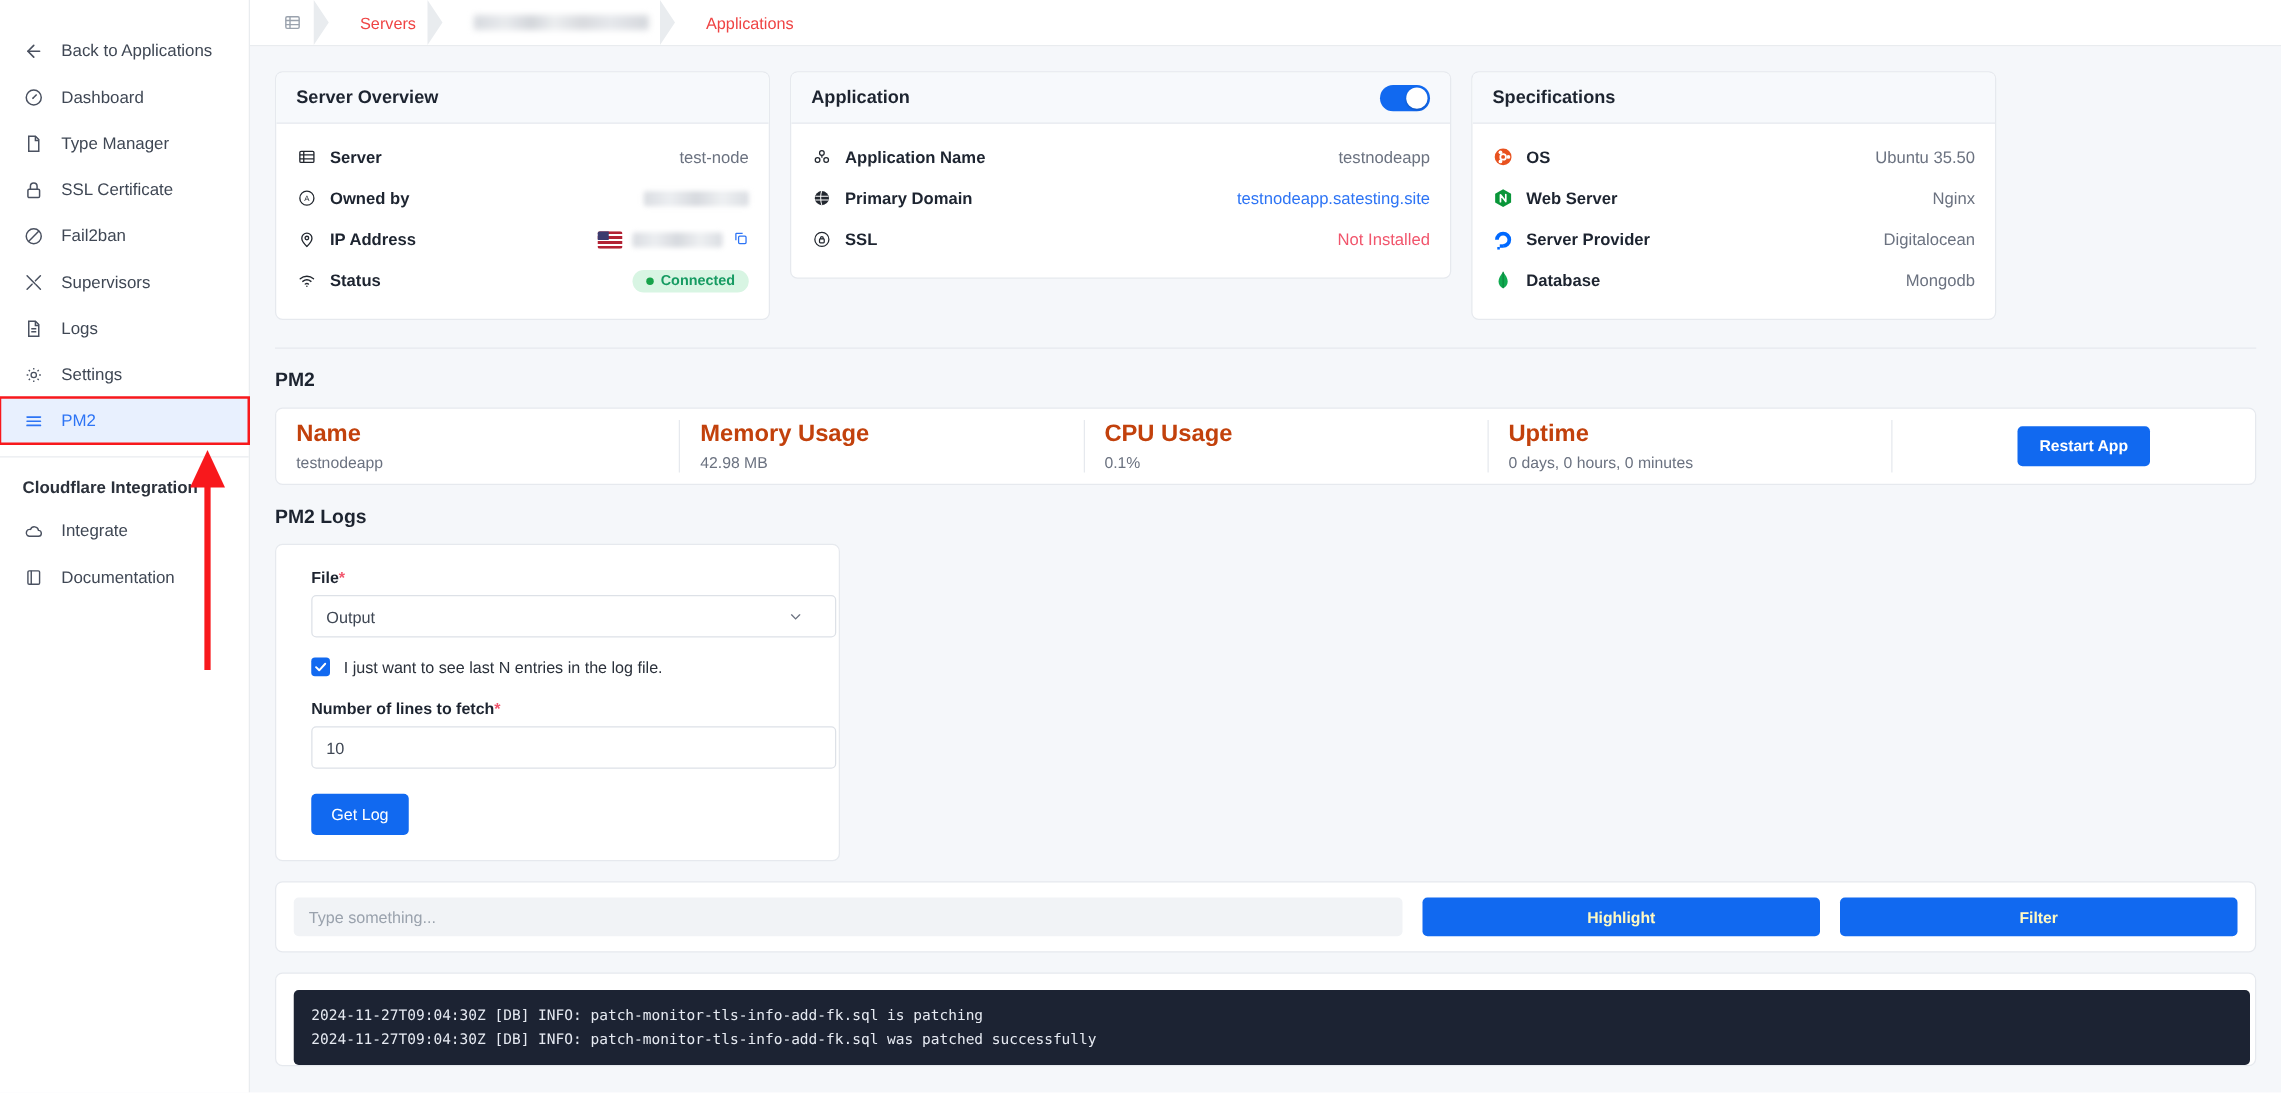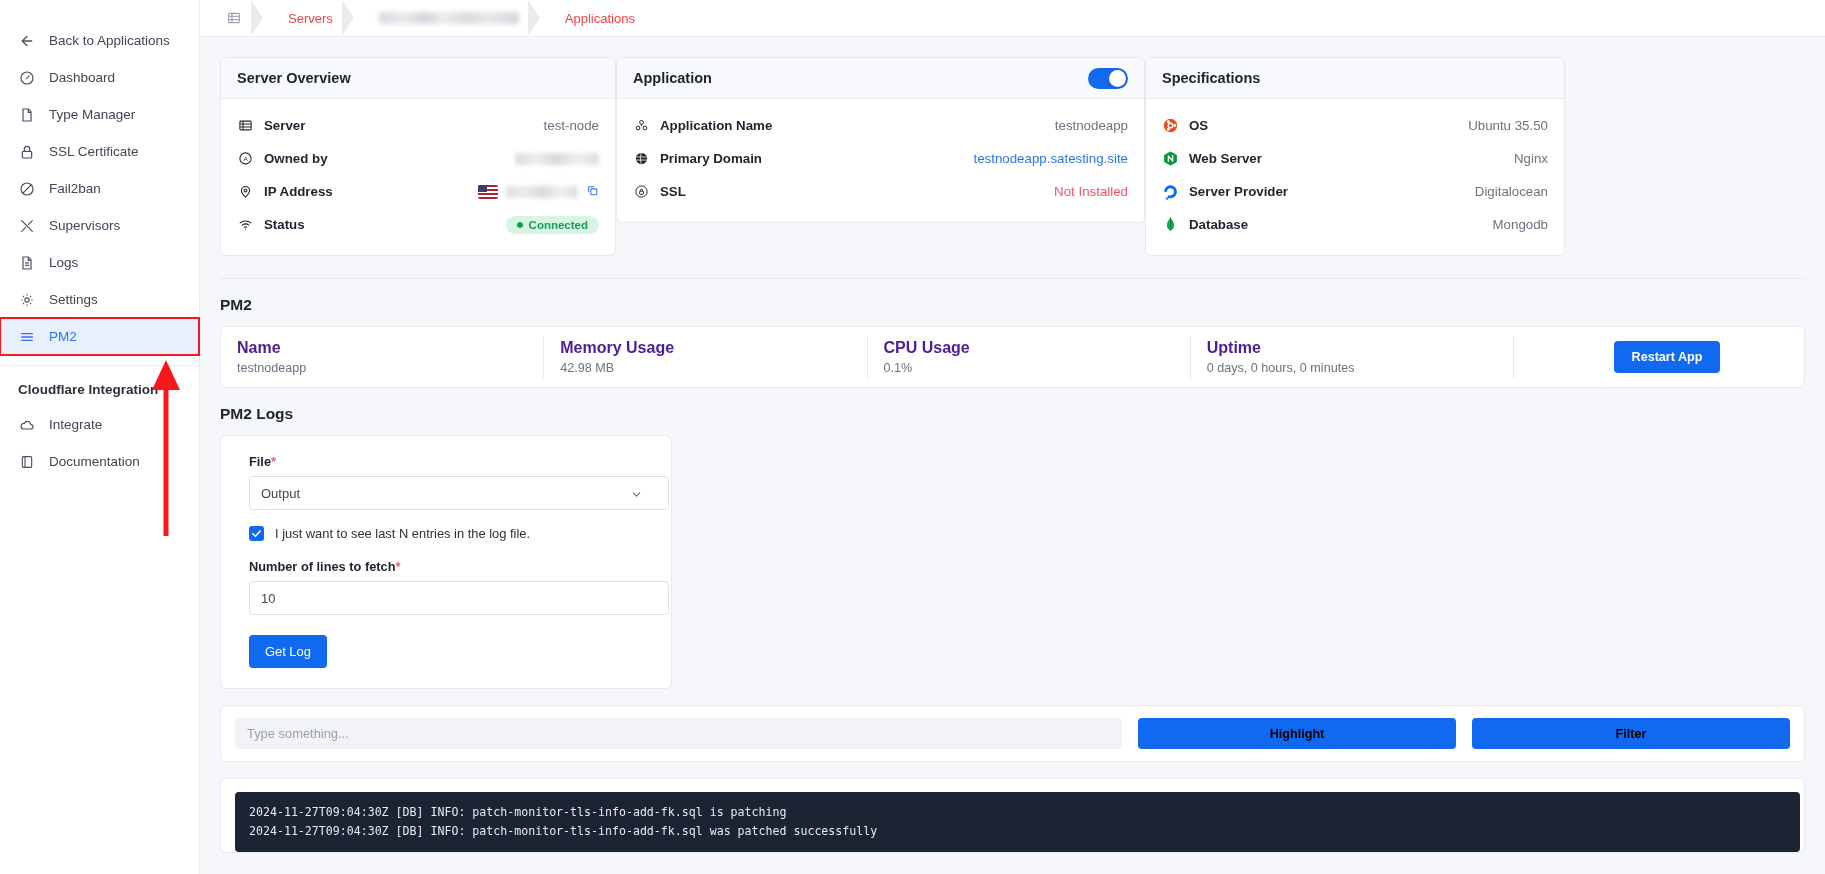--- a/index.html
+++ b/index.html
@@ -91,21 +91,21 @@
   .crumb-redacted {
     display: inline-block; width: 140px; height: 12px;
     background: linear-gradient(90deg,#d6d9de 0%,#e9ebee 18%,#d2d5da 33%,#eceef0 46%,#d8dade 62%,#e6e8ec 78%,#d4d7dc 100%);
     filter: blur(2.4px); border-radius: 2px;
   }
   .crumb-icon { color: #9aa2ad; display: flex; align-items: center; }
 
   
   .content { padding: 20px 0 0 20px; }
 
-  .cards-row { display: flex; align-items: flex-start; }
+  .cards-row { display: flex; gap: 16px; align-items: flex-start; }
 
   .card {
     background: #ffffff;
     border: 1px solid #e6e9ee;
     border-radius: 6px;
     overflow: hidden;
   }
   .card-head {
     background: #f7f9fc;
     border-bottom: 1px solid #e6e9ee;
@@ -175,21 +175,21 @@
     background: #ffffff; border: 1px solid #e6e9ee; border-radius: 6px;
     display: flex; align-items: center;
     height: 62px; margin-right: 20px;
   }
   .pm2-col {
     padding: 0 0 0 16px; flex: 1;
     border-right: 1px solid #e6e9ee;
     height: 42px; display: flex; flex-direction: column; justify-content: center;
   }
   .pm2-col:last-of-type { border-right: none; }
-  .pm2-k { font-size: 16px; font-weight: bold; color: #4c1d95; }
+  .pm2-k { font-size: 19px; font-weight: bold; color: #c2410c; }
   .pm2-v { font-size: 12.6px; color: #6b7280; margin-top: 4px; }
   .pm2-actions { width: 290px; display: flex; justify-content: center; }
   .btn-primary {
     background: #1169f0; color: #fff; border: none; border-radius: 4px;
     font-size: 12.6px; font-weight: bold; padding: 9px 18px; cursor: pointer;
     font-family: "Liberation Sans", sans-serif;
     margin-left: 16px;
   }
 
   
@@ -232,21 +232,21 @@
     margin: 16px 20px 0 0; padding: 12px 14px;
     display: flex; align-items: center; gap: 16px;
   }
   .filter-input {
     flex: 1; height: 31px; background: #f1f3f6; border: none; border-radius: 4px;
     padding: 0 12px; font-size: 12.9px; color: #3f4754;
     font-family: "Liberation Sans", sans-serif;
   }
   .filter-input::placeholder { color: #9aa2ad; }
   .btn-wide {
-    width: 318px; height: 31px; background: #1169f0; color: #000000; border: none;
+    width: 318px; height: 31px; background: #1169f0; color: #fef9c3; border: none;
     border-radius: 4px; font-size: 12.6px; font-weight: bold; cursor: pointer;
     font-family: "Liberation Sans", sans-serif;
   }
 
   
   .log-card {
     background: #ffffff; border: 1px solid #e6e9ee; border-radius: 6px;
     margin: 16px 20px 0 0; padding: 13px 4px 0 14px;
   }
   .log-box {

